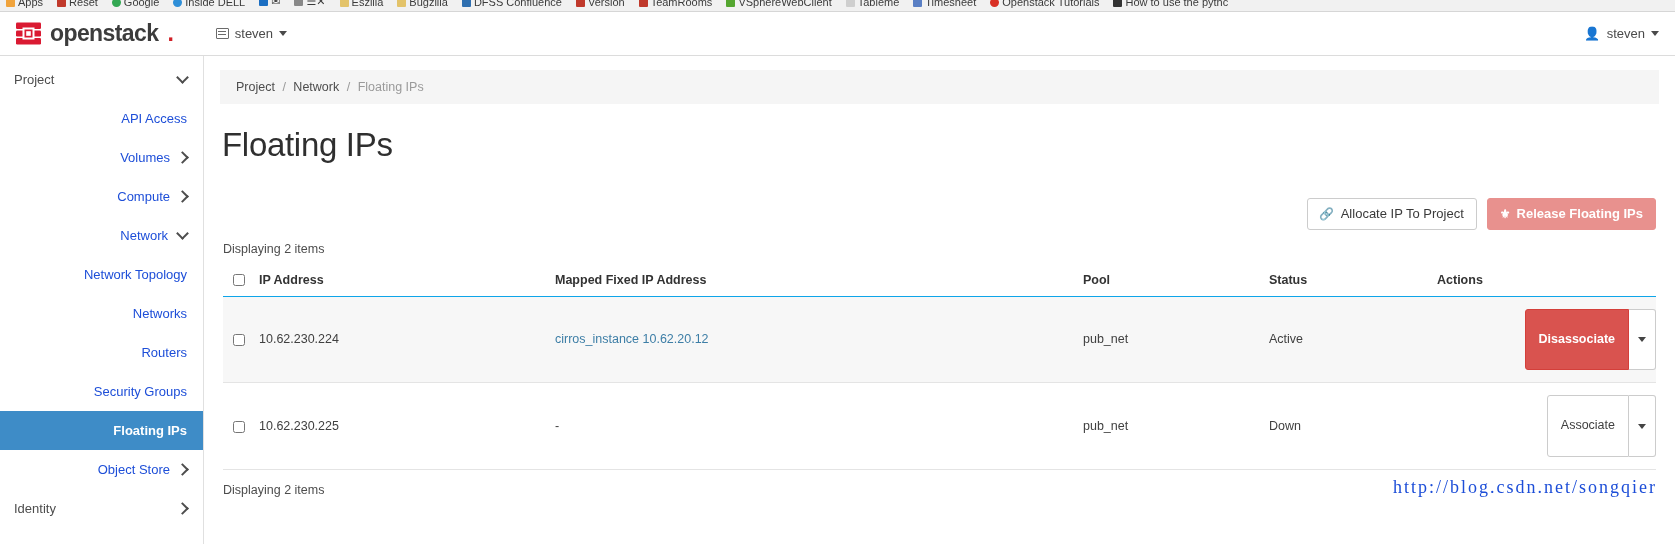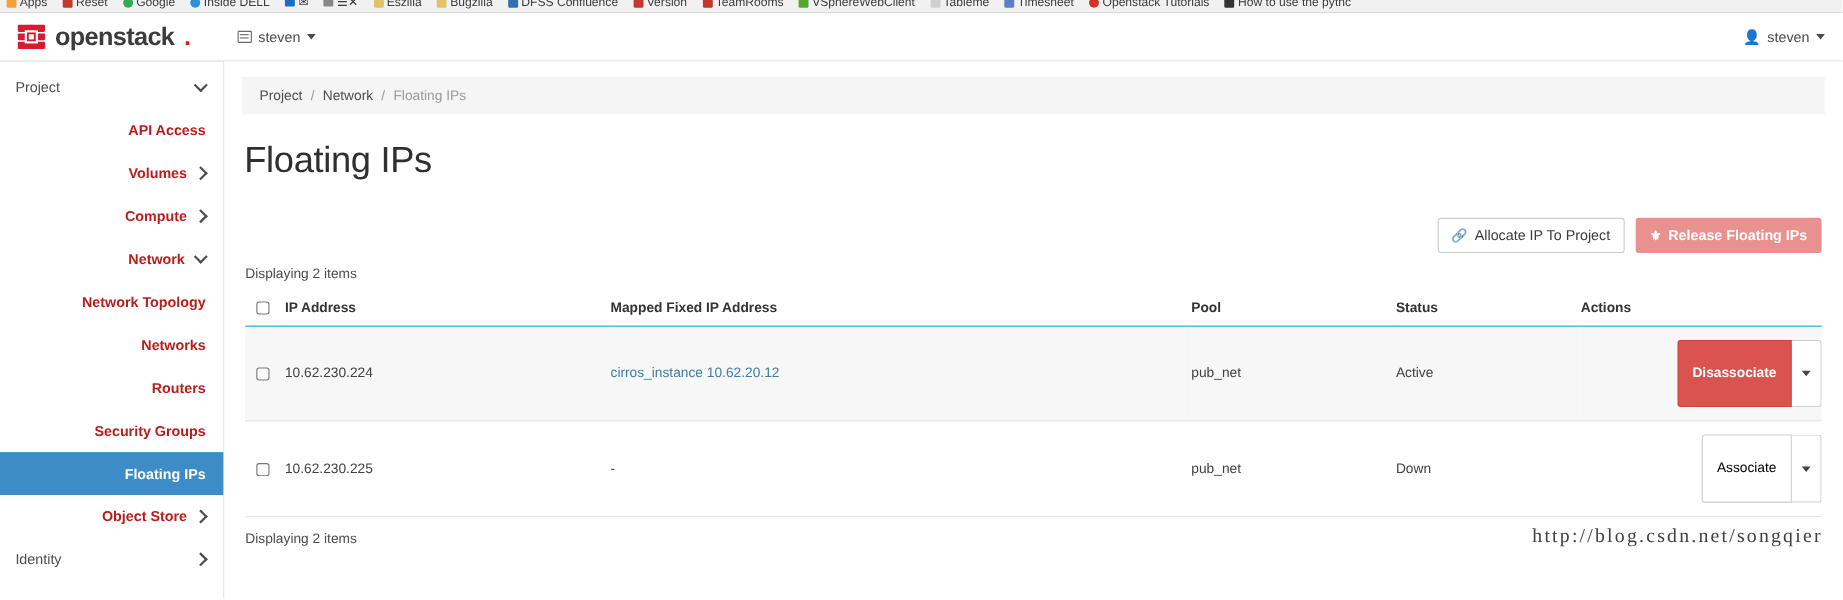--- a/index.html
+++ b/index.html
@@ -118,23 +118,22 @@
     color: #4d4d4d;
     cursor: pointer;
   }
   .nav-sub {
     display: flex;
     align-items: center;
     justify-content: flex-end;
     gap: 10px;
     padding: 12px 16px 12px 14px;
     font-size: 13px;
-    color: #b91c1c;
-    cursor: pointer;
-    font-weight: bold;
+    color: #1d4ed8;
+    cursor: pointer;
   }
   .nav-sub.leaf { justify-content: flex-end; }
   .nav-sub.active {
     background: #3e8cc7;
     color: #ffffff;
     font-weight: bold;
   }
   .chev {
     width: 9px; height: 9px;
     border-right: 2.2px solid #4d4d4d;
@@ -257,21 +256,21 @@
   }
   .btn-group .main-btn.danger {
     background: #d9534f;
     border-color: #d43f3a;
     color: #ffffff;
     font-weight: bold;
   }
   .btn-group .main-btn.plain {
     background: #ffffff;
     border-color: #cccccc;
-    color: #000000;
+    color: #404040;
   }
   .btn-group .drop {
     border: 1px solid #cccccc;
     border-left: none;
     background: #ffffff;
     border-radius: 0 3px 3px 0;
     padding: 6px 9px;
     display: inline-flex;
     align-items: center;
     cursor: pointer;
@@ -289,21 +288,21 @@
     color: #4d4d4d;
     margin: 13px 0 0 19px;
   }
 
   .watermark {
     position: absolute;
     right: 18px;
     bottom: 46px;
     font-family: "Liberation Serif", serif;
     font-size: 18px;
-    color: #404040;
+    color: #1d4ed8;
     letter-spacing: 2px;
     user-select: none;
   }
 </style>
 </head>
 <body>
 
 <div class="bookmarks">
   <span class="bm">
       <i class="fav" style="background:#f0a33c"></i>

